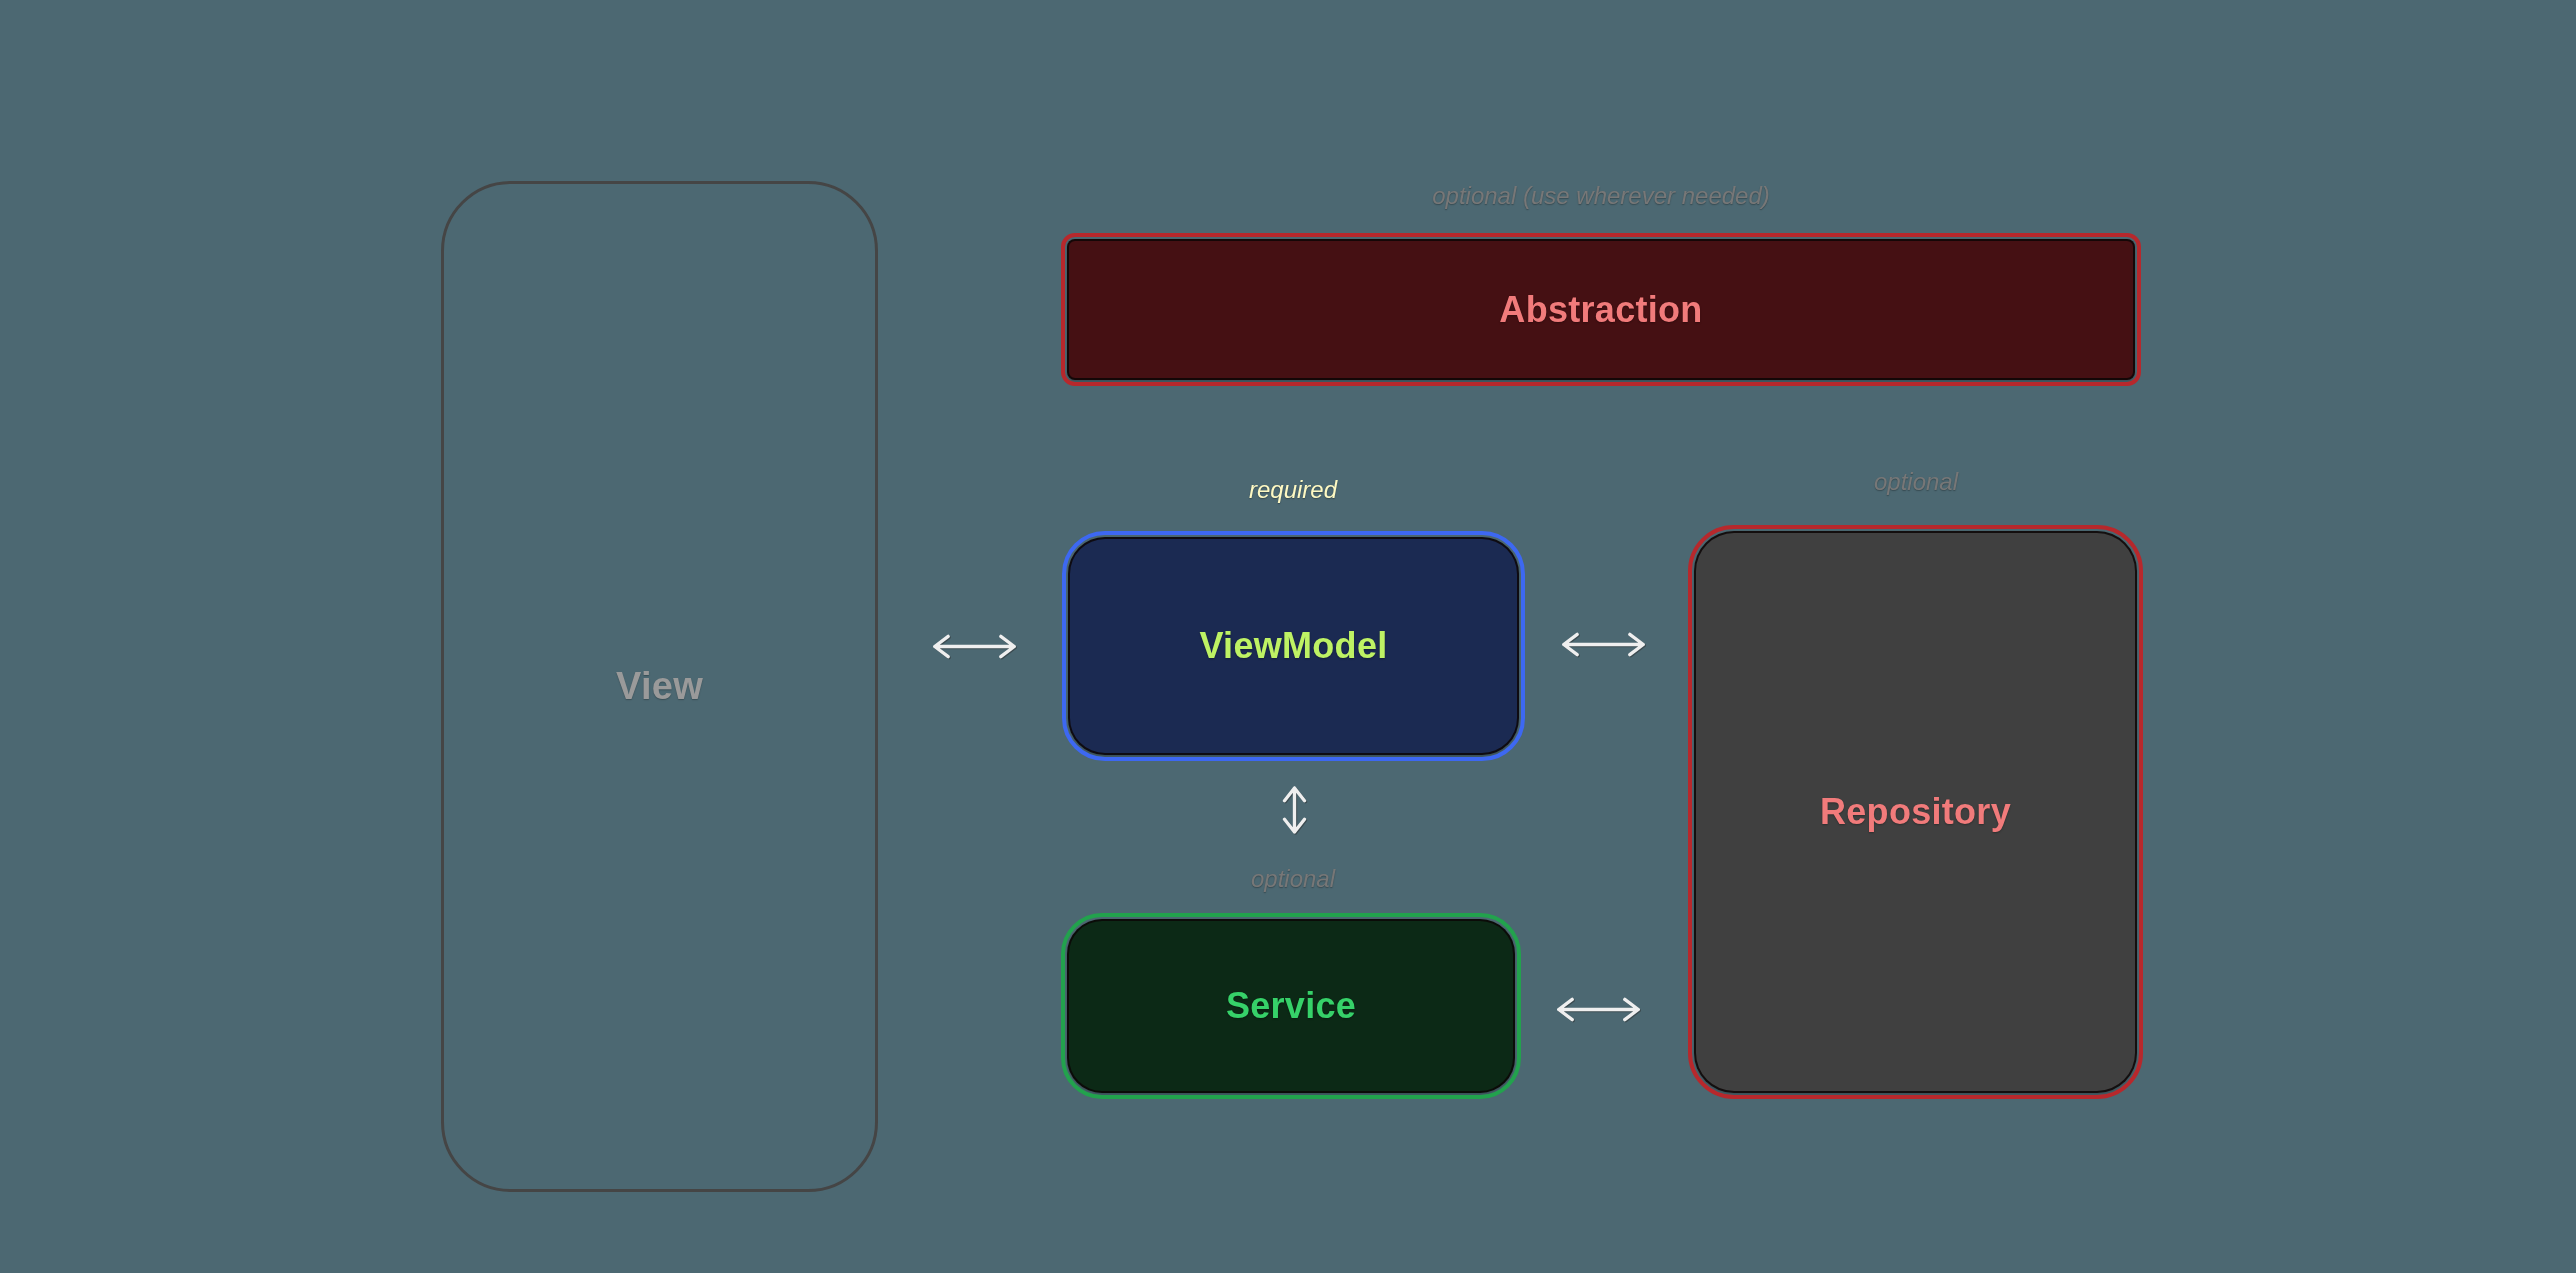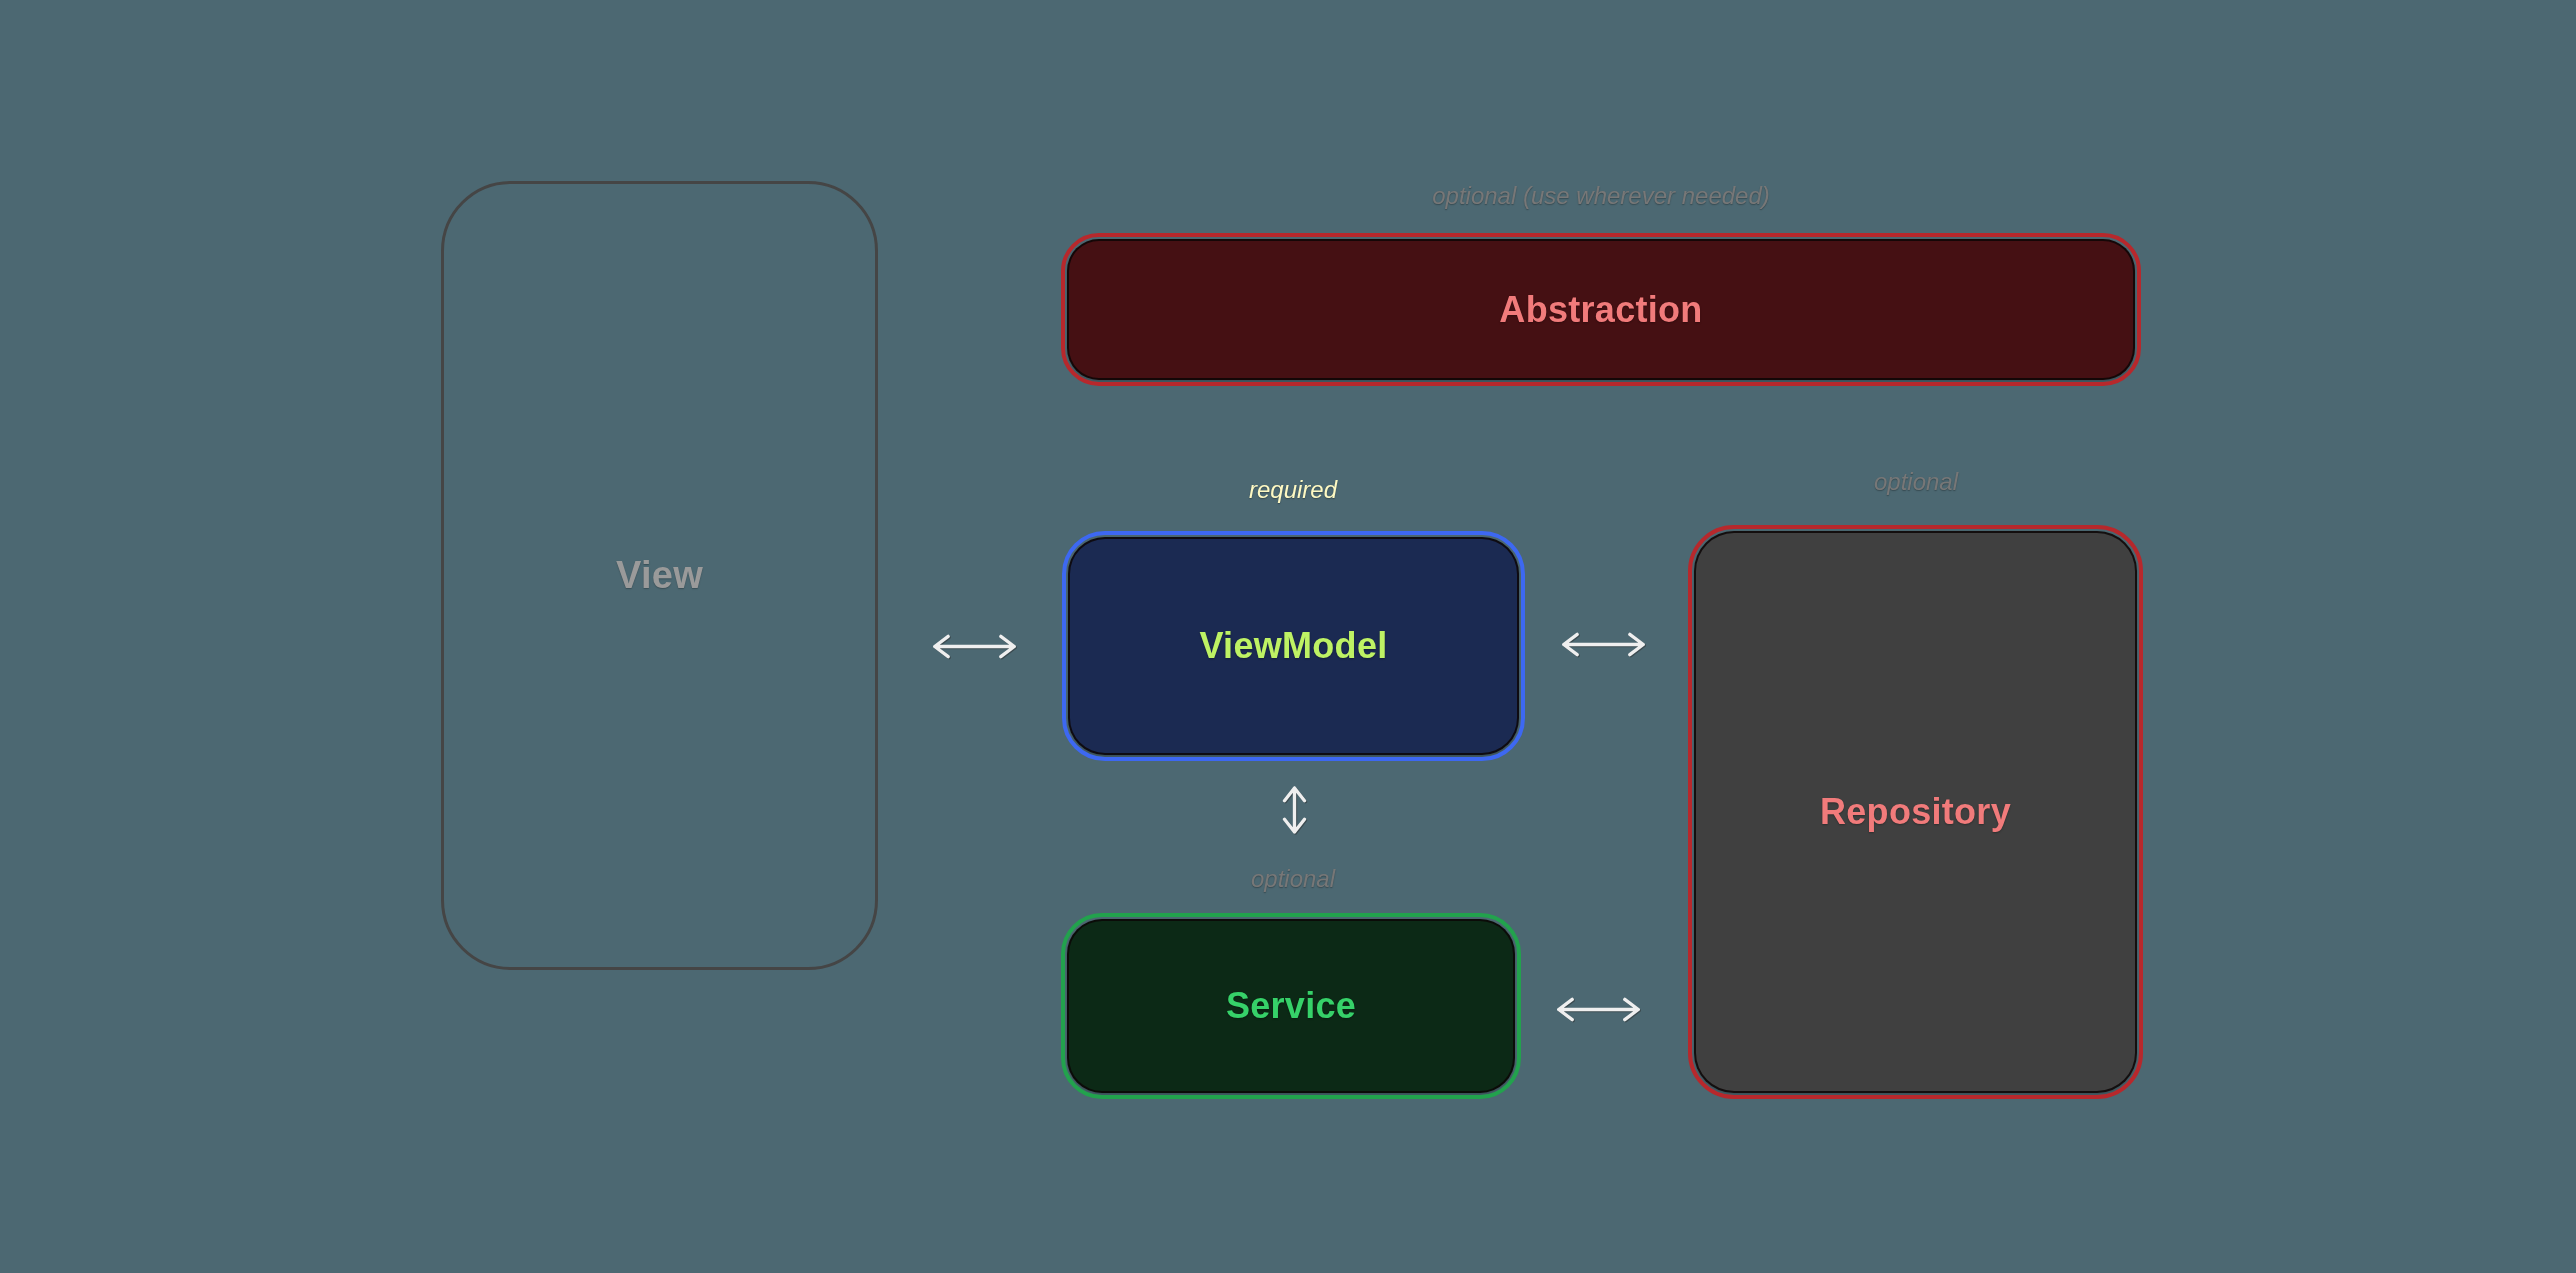--- a/index.html
+++ b/index.html
@@ -31,29 +31,29 @@
     box-shadow: 0 1.3px 2.7px rgba(0,0,0,0.25);
   }
   .node-label {
     font-size: 36px;
     font-weight: 700;
     letter-spacing: 0.3px;
     text-shadow: 0 1.3px 2px rgba(0,0,0,0.30);
     white-space: nowrap;
   }
   #node-view {
-    left: 441px; top: 181px; width: 437px; height: 789px;
+    left: 441px; top: 181px; width: 437px; height: 1011px;
     border: 3.4px solid #454545;
     border-radius: 70px;
     background: transparent;
   }
   #node-view .node-label { font-size: 38px; text-shadow: 0 0.7px 1.3px rgba(0,0,0,0.25); }
   #node-abstraction {
     left: 1067px; top: 239px; width: 1068px; height: 141px;
-    border-radius: 32px;
+    border-radius: 8px;
   }
   #node-viewmodel {
     left: 1068px; top: 537px; width: 451px; height: 218px;
     border-radius: 37px;
   }
   #node-repository {
     left: 1694px; top: 531px; width: 443px; height: 562px;
     border-radius: 40px;
   }
   #node-service {

